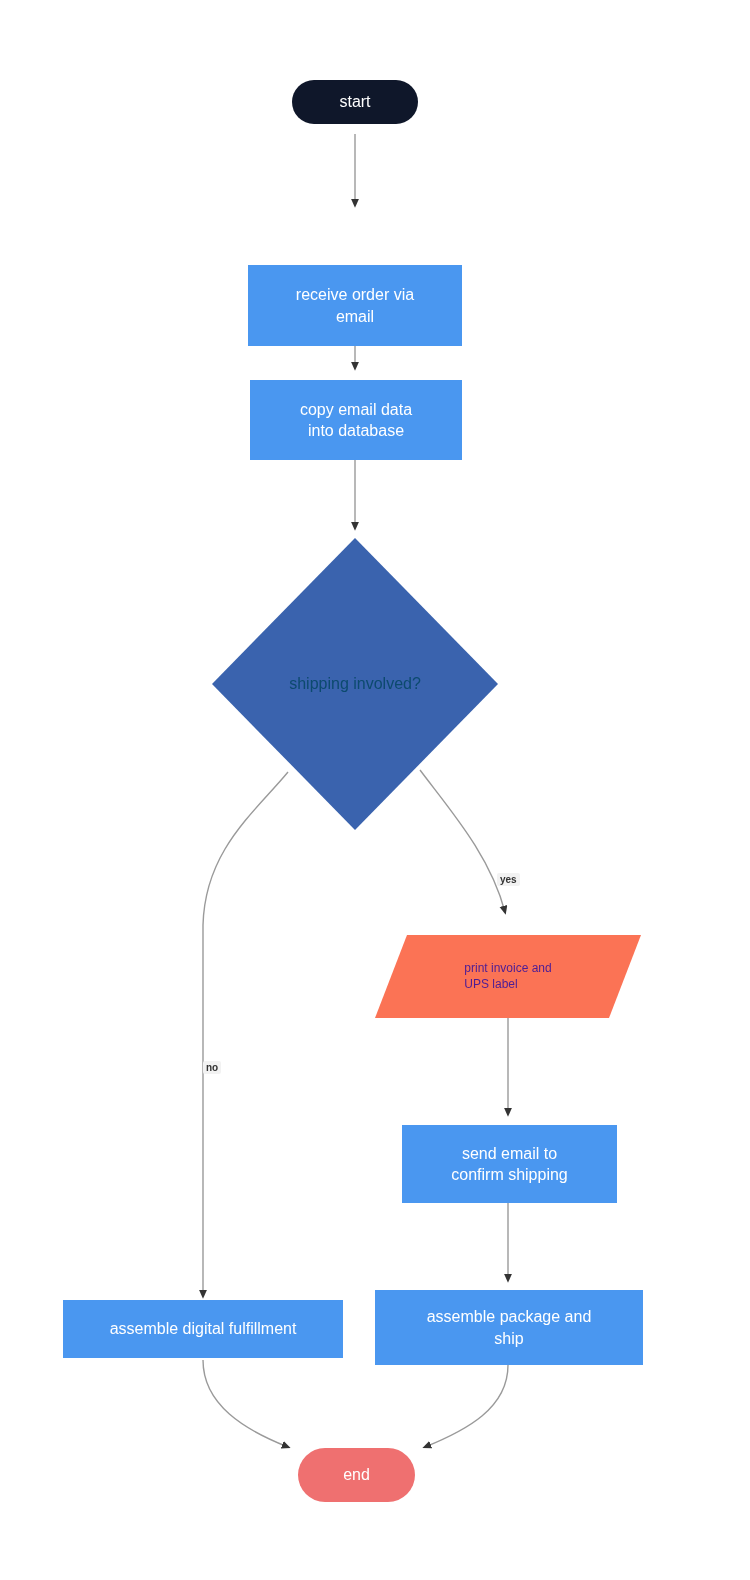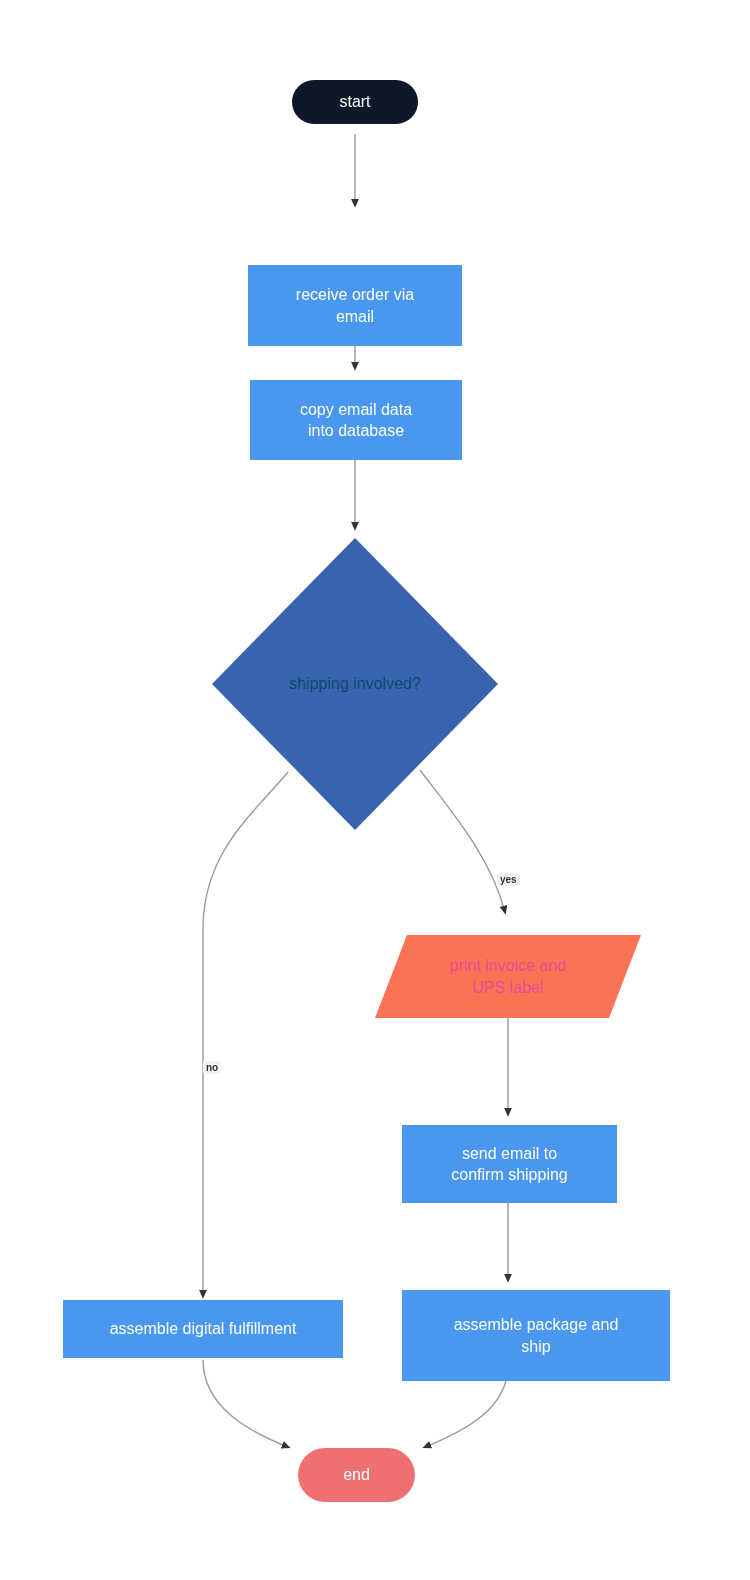--- a/index.html
+++ b/index.html
@@ -80,23 +80,23 @@
   .node-data-shape {
     position: absolute;
     left: 0;
     top: 0;
     width: 100%;
     height: 100%;
   }
   .node-data-text {
     position: relative;
     z-index: 2;
-    color: #ec4899;
-    font-size: 16px;
-    text-align: center;
+    color: #4c1d95;
+    font-size: 12px;
+    text-align: left;
     white-space: pre-line;
     line-height: 1.32;
     -webkit-font-smoothing: antialiased;
   }
   .edge-label {
     position: absolute;
     font-size: 10px;
     font-weight: bold;
     color: #333333;
     background: #f2f2f2;
@@ -164,21 +164,21 @@
     </svg>
     <span class="node-data-text">print invoice and
 UPS label</span>
   </div>
 
   <div class="node node-process" style="left:402px; top:1125px; width:215px; height:78px; background:#4a97f0;text-align:center;">
     <span class="node-label">send email to
 confirm shipping</span>
   </div>
 
-  <div class="node node-process" style="left:375px; top:1290px; width:268px; height:91px; background:#4a97f0;margin-left:27px;">
+  <div class="node node-process" style="left:375px; top:1290px; width:268px; height:75px; background:#4a97f0;">
     <span class="node-label">assemble package and
 ship</span>
   </div>
 
   <div class="node node-process" style="left:63px; top:1300px; width:280px; height:58px; background:#4a97f0;">
     <span class="node-label">assemble digital fulfillment</span>
   </div>
 
   <div class="node node-terminal" style="left:298px; top:1448px; width:117px; height:54px; background:#ef7070;">
     <span class="node-label">end</span>

